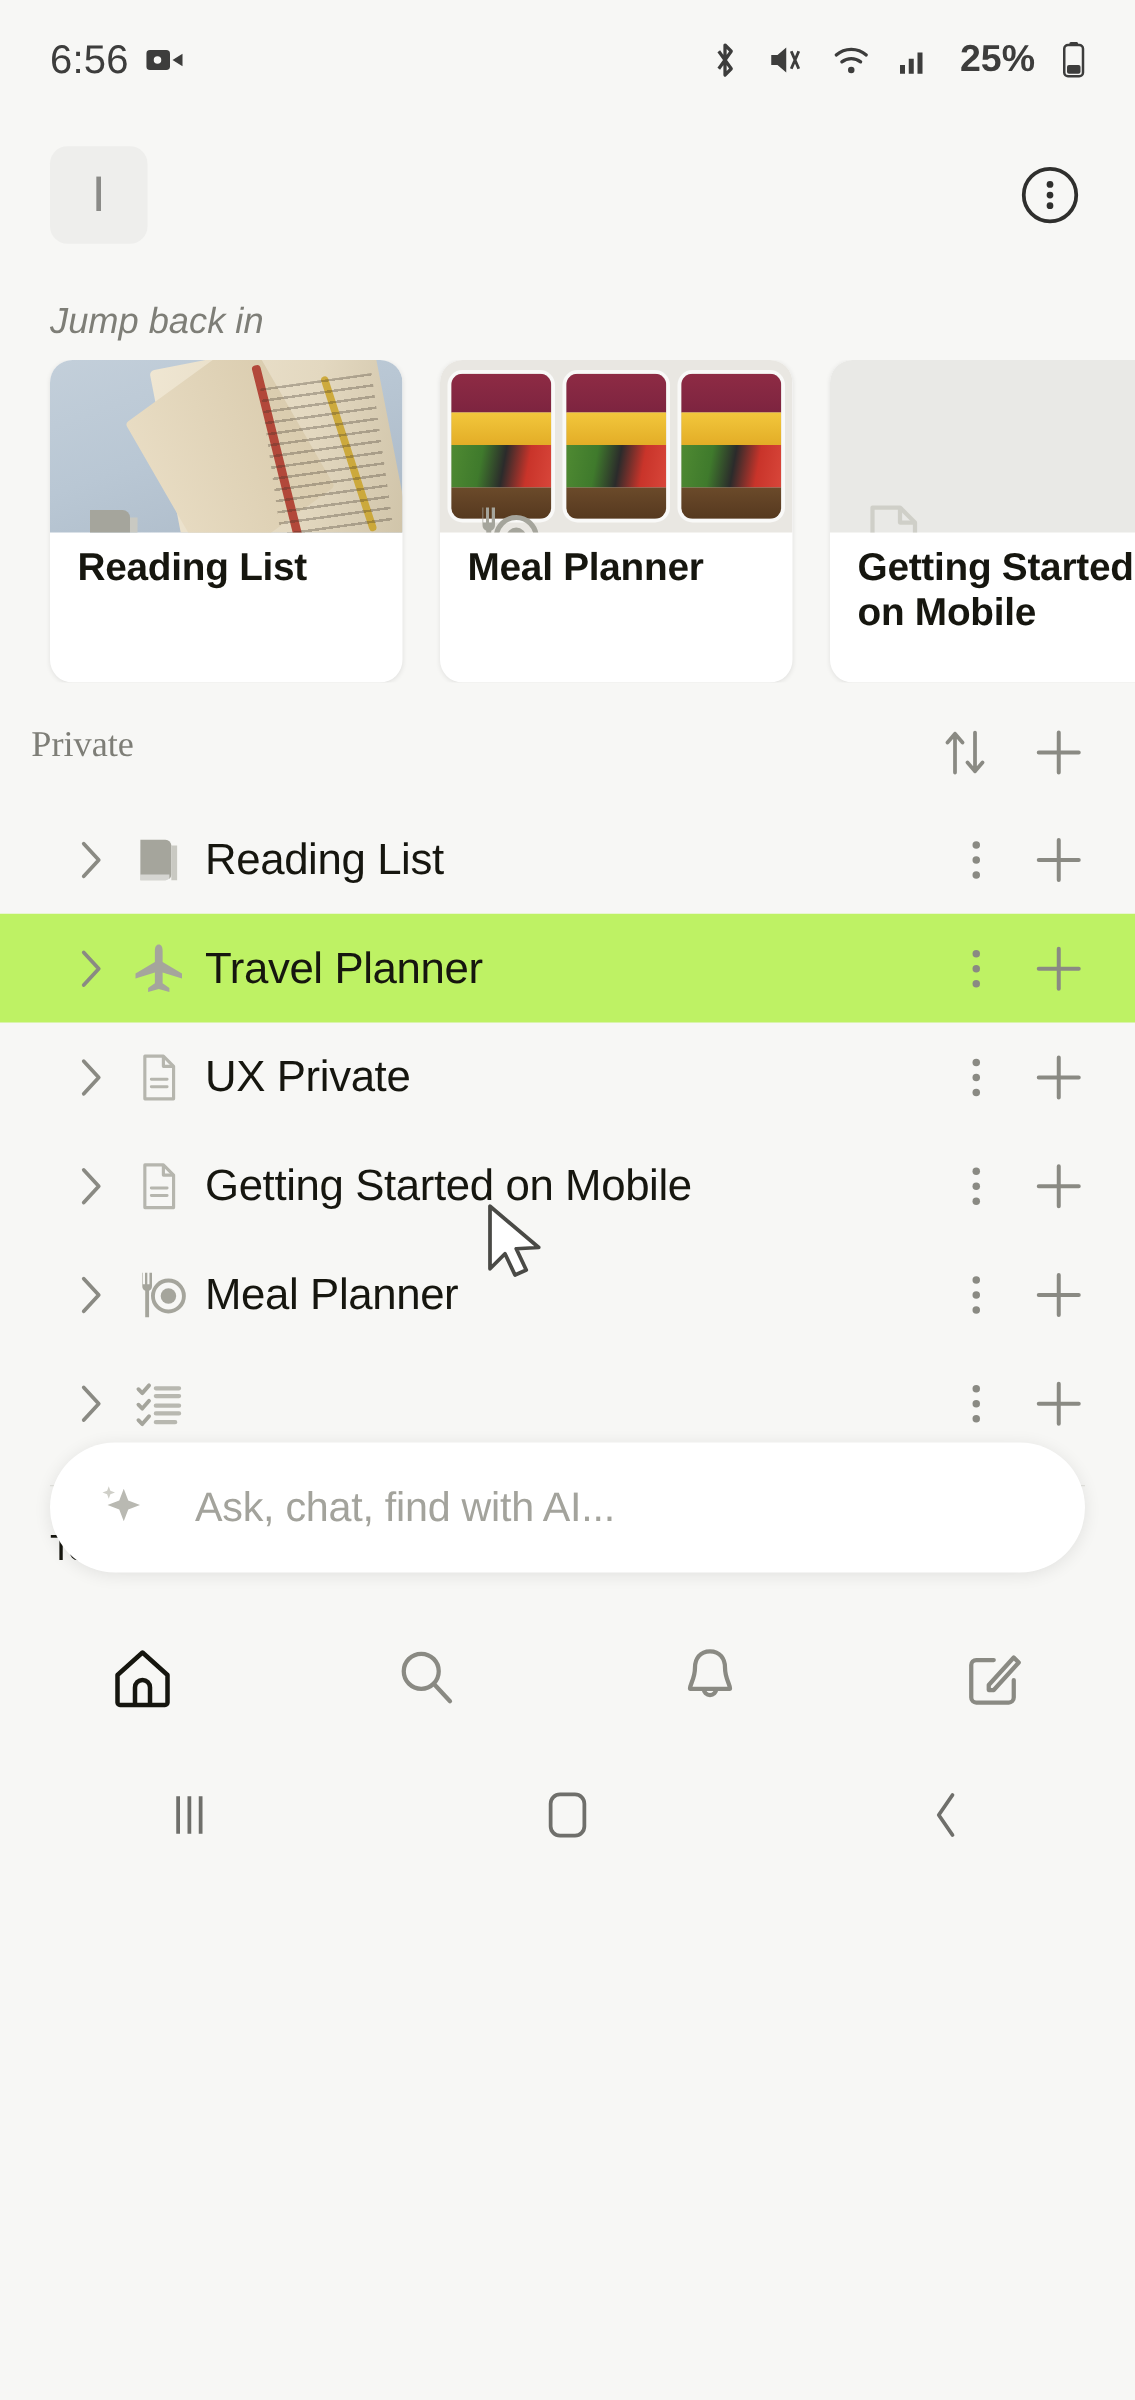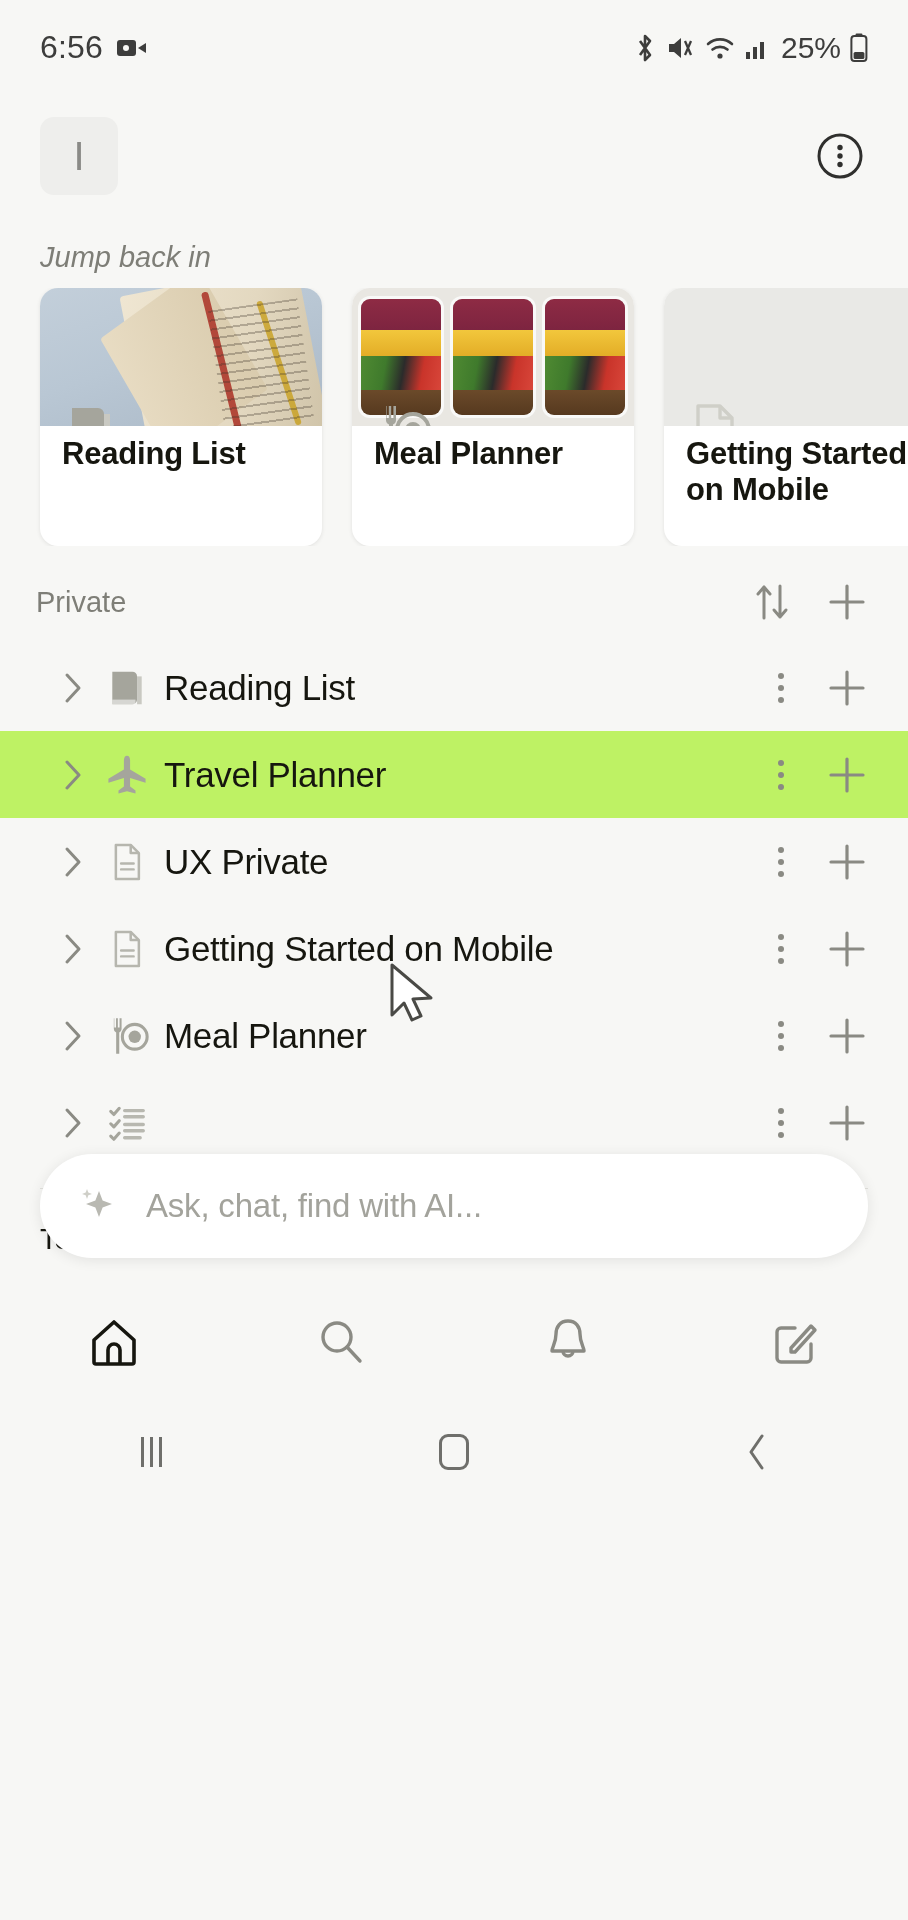--- a/index.html
+++ b/index.html
@@ -18,21 +18,21 @@
 
   
   .statusbar {
     height: 95px;
     display: flex; align-items: center;
     padding: 0 40px;
     flex: 0 0 auto;
   }
   .sb-left { display: flex; align-items: center; gap: 14px; }
   .sb-time { font-size: 32px; color: #3d3d3c; letter-spacing: .2px; }
-  .sb-right { margin-left: auto; display: flex; align-items: center; gap: 9px; }
+  .sb-right { margin-left: auto; display: flex; align-items: center; gap: 22px; font-weight: bold; }
   .sb-pct { font-size: 30px; color: #3d3d3c; margin-left: 2px; }
   .ic { display: inline-flex; align-items: center; justify-content: center; }
 
   
   .ws-header {
     display: flex; align-items: center;
     padding: 22px 40px 18px 40px;
     flex: 0 0 auto;
   }
   .avatar {
@@ -117,22 +117,23 @@
   .tray .r1 { flex: 1.1; background: linear-gradient(#8e2b44,#7d2440); }
   .tray .r2 { flex: .9; background: linear-gradient(#f2c73c,#e3ad27); }
   .tray .r3 { flex: 1.2; background: linear-gradient(100deg,#4f8a32 0%,#3f7a2c 30%,#2b2b2b 52%,#c9342a 75%,#d8463a 100%); }
   .tray .r4 { flex: .9; background: linear-gradient(#6b4a2a,#56391f); }
 
   
   .cover-plain { background: #e9e9e6; }
 
   
   .private-head {
-    display: flex; align-items: center;
-    padding: 34px 40px 20px 36px;
+    display: flex; 
+    padding: 34px 40px 20px 25px;
+    font-family: Liberation Serif, serif;
   }
   .private-label { font-size: 29px; color: #7e7e77; }
   .private-actions { margin-left: auto; display: flex; align-items: center; gap: 34px; }
 
   .plist { flex: 0 0 auto; }
   .prow {
     display: flex; align-items: center;
     height: 87px;
     padding: 0 40px 0 50px;
   }
@@ -156,21 +157,21 @@
   }
 
   
   .ai-bar-wrap {
     position: absolute; left: 0; right: 0; bottom: 238px;
     padding: 0 40px;
   }
   .ai-bar {
     height: 104px; border-radius: 52px; background: #ffffff;
     box-shadow: 0 2px 14px rgba(0,0,0,.09);
-    display: flex; align-items: center; padding: 0 34px; gap: 26px;
+    display: flex; align-items: center; padding: 0 34px; gap: 36px;
   }
   .ai-placeholder { font-size: 33px; color: #a3a39c; letter-spacing: -.2px; }
 
   
   .tabbar {
     position: absolute; left: 0; right: 0; bottom: 88px;
     height: 132px;
     display: flex; align-items: center;
   }
   .tab { flex: 1; display: flex; align-items: center; justify-content: center; }

